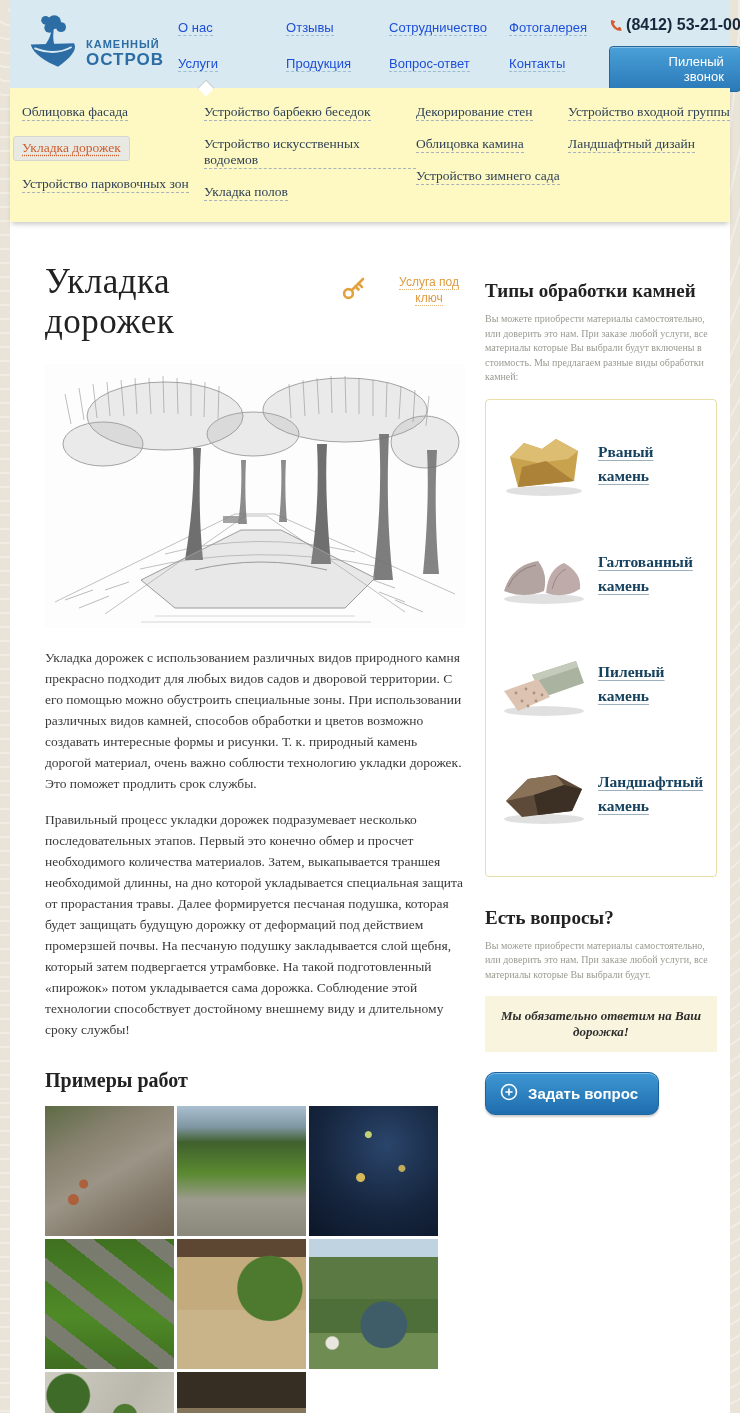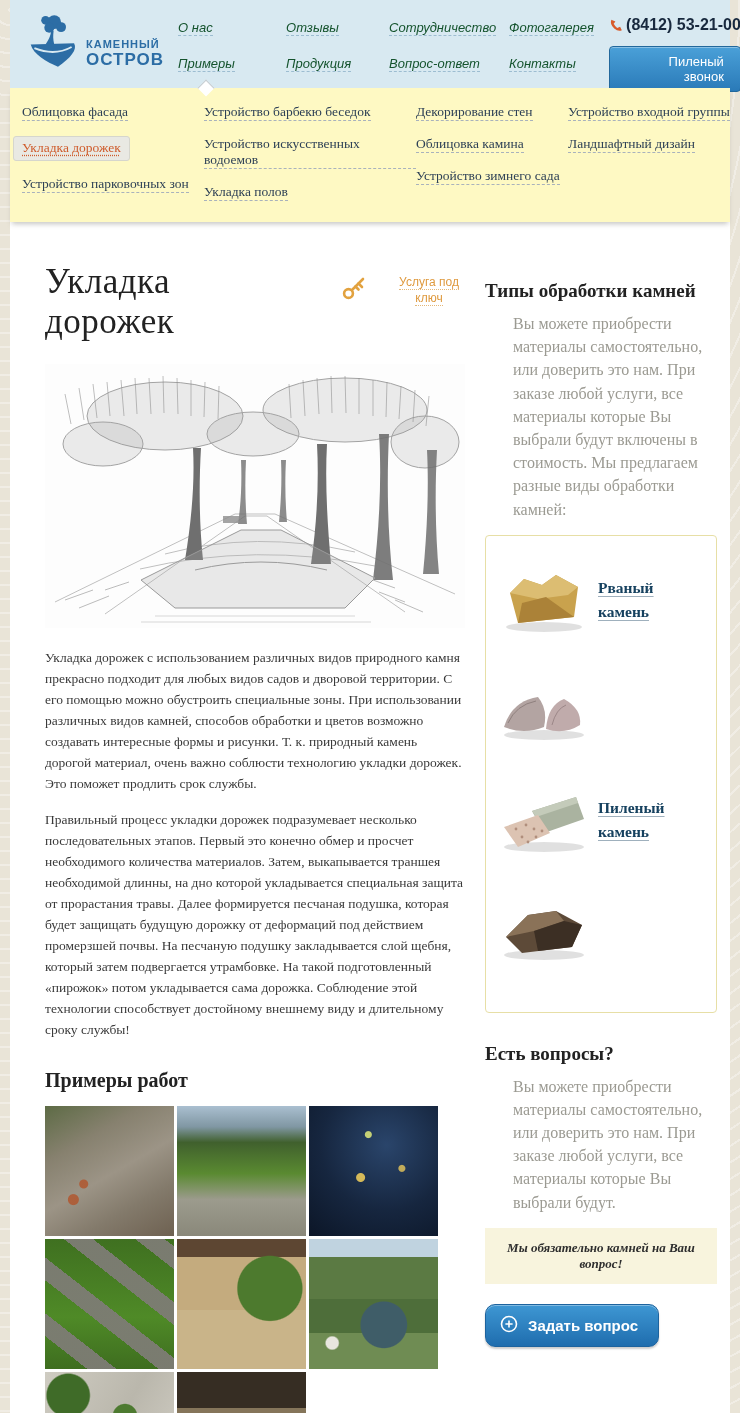--- a/index.html
+++ b/index.html
@@ -32,25 +32,24 @@
     grid-template-columns:100px 95px 112px 100px;
     grid-auto-rows:24px;
     column-gap:8px;
     row-gap:12px;
     margin-left:14px;
     margin-top:10px;
     font-family:"Liberation Sans",sans-serif;
     font-size:13px;
   }
   .main-nav a {
-    color:#14532d; text-decoration:none;
+    color:#1d4ed8; text-decoration:none;
     border-bottom:1px dashed #9dbdd1;
     justify-self:start; align-self:start;
     cursor:pointer;
-    font-style:italic;
   }
   .header-right { margin-left:auto; text-align:right; margin-top:6px; }
   .phone { font-family:"Liberation Sans",sans-serif; font-weight:bold; font-size:16px; color:#18293e; white-space:nowrap; }
   .phone svg { vertical-align:-2px; margin-right:3px; }
   .call-btn {
     margin-top:12px;
     display:inline-block;
     font-family:"Liberation Sans",sans-serif;
     font-size:13px; color:#fff;
     background:linear-gradient(180deg,#4aa0d8 0%,#2a7ab8 100%);
@@ -147,21 +146,21 @@
         radial-gradient(circle at 62% 34%, #4d7a30 0 10%, transparent 11%),
         radial-gradient(circle at 44% 86%, #4d7a30 0 12%, transparent 13%),
         linear-gradient(120deg,#cfccc2 0%,#bab7ac 50%,#d5d2c9 100%); }
   .g8 { background:
         radial-gradient(circle at 50% 64%, #cabb97 0 16%, #b3a37f 16% 30%, transparent 31%),
         linear-gradient(180deg,#362d23 0 28%,#85755a 28% 44%,#c2b18d 44% 100%); }
 
   
   .sidebar { width:232px; margin-left:20px; flex:none; padding-top:18px; }
   .sidebar h2 { font-size:19px; }
-  .side-note-text { font-size:16px; line-height:1.45; color:#9b9a92; margin-top:10px;margin-left:28px; }
+  .side-note-text { font-size:10px; line-height:1.45; color:#9b9a92; margin-top:10px; }
   .stone-box {
     margin-top:14px;
     border:1px solid #e7dfa6;
     border-radius:4px;
     padding:26px 12px 10px 10px;
   }
   .stone-item { display:flex; align-items:center; margin-bottom:34px; }
   .stone-pic { width:96px; height:76px; flex:none; display:flex; align-items:center; justify-content:center; }
   .stone-link {
     font-size:15.5px; font-weight:bold; color:#16415f;
@@ -215,21 +214,21 @@
         <span class="logo-line1">КАМЕННЫЙ</span><br>
         <span class="logo-line2">ОСТРОВ</span>
       </span>
     </div>
 
     <div class="main-nav">
       <a>О нас</a>
       <a>Отзывы</a>
       <a>Сотрудничество</a>
       <a>Фотогалерея</a>
-      <a>Примеры</a>
+      <a>Услуги</a>
       <a>Продукция</a>
       <a>Вопрос-ответ</a>
       <a>Контакты</a>
     </div>
 
     <div class="header-right">
       <div class="phone">
         <span><svg width="14" height="14" viewBox="0 0 24 24">
               <path d="M4 3 Q1 11 9 18 Q16 24 22 21 L19 15 L14 17 Q10 14 8 10 L11 6 Z" fill="#d85b2b"></path>
             </svg></span><span>(8412) 53-21-00</span>
@@ -352,20 +351,21 @@
         <div class="stone-item">
           <span class="stone-pic">
             <svg width="92" height="70" viewBox="0 0 92 70">
               <ellipse cx="46" cy="60" rx="40" ry="5" fill="rgba(0,0,0,.12)"></ellipse>
               <path d="M6 52 Q14 26 40 22 Q50 34 46 52 Q26 60 6 52 Z" fill="#b3a4a2"></path>
               <path d="M10 48 Q18 30 38 26" stroke="#8f807e" fill="none"></path>
               <path d="M48 54 Q50 30 66 24 Q84 34 82 50 Q66 60 48 54 Z" fill="#c0abab"></path>
               <path d="M54 50 Q58 34 68 30" stroke="#9c8788" fill="none"></path>
             </svg>
           </span>
+          <a class="stone-link">Галтованный камень</a>
         </div>
         <div class="stone-item">
           <span class="stone-pic">
             <svg width="92" height="70" viewBox="0 0 92 70">
               <ellipse cx="46" cy="62" rx="40" ry="5" fill="rgba(0,0,0,.12)"></ellipse>
               <path d="M34 26 L78 12 L86 34 L46 48 Z" fill="#aab3a0"></path>
               <path d="M34 26 L78 12 L80 18 L38 32 Z" fill="#c4cbba"></path>
               <path d="M6 42 L40 30 L52 48 L20 62 Z" fill="#dcc3b2"></path>
               <g fill="#b08e7c">
                   <circle cx="18" cy="44" r="1.4"></circle>
@@ -382,27 +382,28 @@
         </div>
         <div class="stone-item">
           <span class="stone-pic">
             <svg width="92" height="70" viewBox="0 0 92 70">
               <ellipse cx="46" cy="60" rx="40" ry="5" fill="rgba(0,0,0,.12)"></ellipse>
               <path d="M8 42 L30 20 L58 16 L84 30 L74 52 L24 58 Z" fill="#5d4a38"></path>
               <path d="M8 42 L30 20 L58 16 L66 26 L36 36 Z" fill="#8a7258"></path>
               <path d="M36 36 L66 26 L84 30 L74 52 L40 56 Z" fill="#3c2f24"></path>
             </svg>
           </span>
+          <a class="stone-link">Ландшафтный камень</a>
         </div>
       </div>
 
       <h2 class="questions-title">Есть вопросы?</h2>
       <div class="side-note-text">Вы можете приобрести материалы самостоятельно, или доверить это нам. При заказе любой услуги, все материалы которые Вы выбрали будут.</div>
 
-      <div class="answer-note">Мы обязательно камней на Ваш вопрос!</div>
+      <div class="answer-note">Мы обязательно ответим на Ваш дорожка!</div>
 
       <span class="ask-btn">
         <span>
           <svg width="18" height="18" viewBox="0 0 18 18">
               <circle cx="9" cy="9" r="7.5" fill="none" stroke="#fff" stroke-width="1.6"></circle>
               <path d="M9 5.4 V12.6 M5.4 9 H12.6" stroke="#fff" stroke-width="1.6"></path>
             </svg>
         </span>
         <span>Задать вопрос</span>
       </span>

